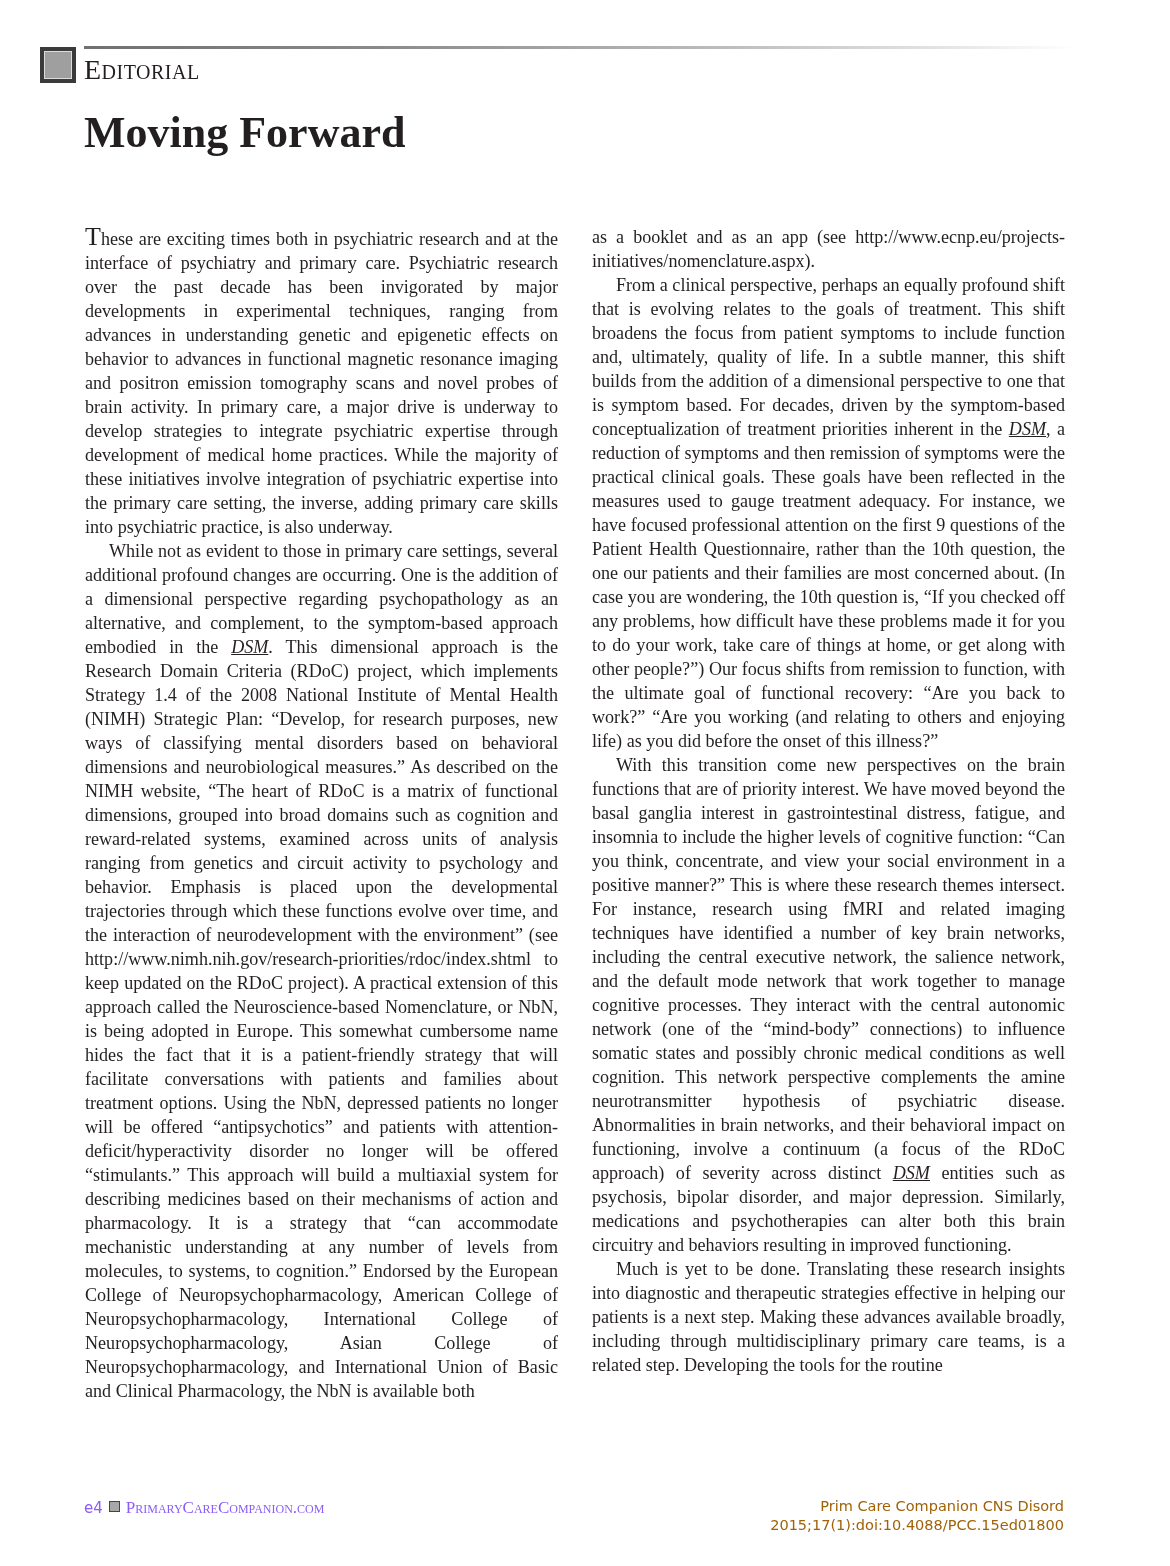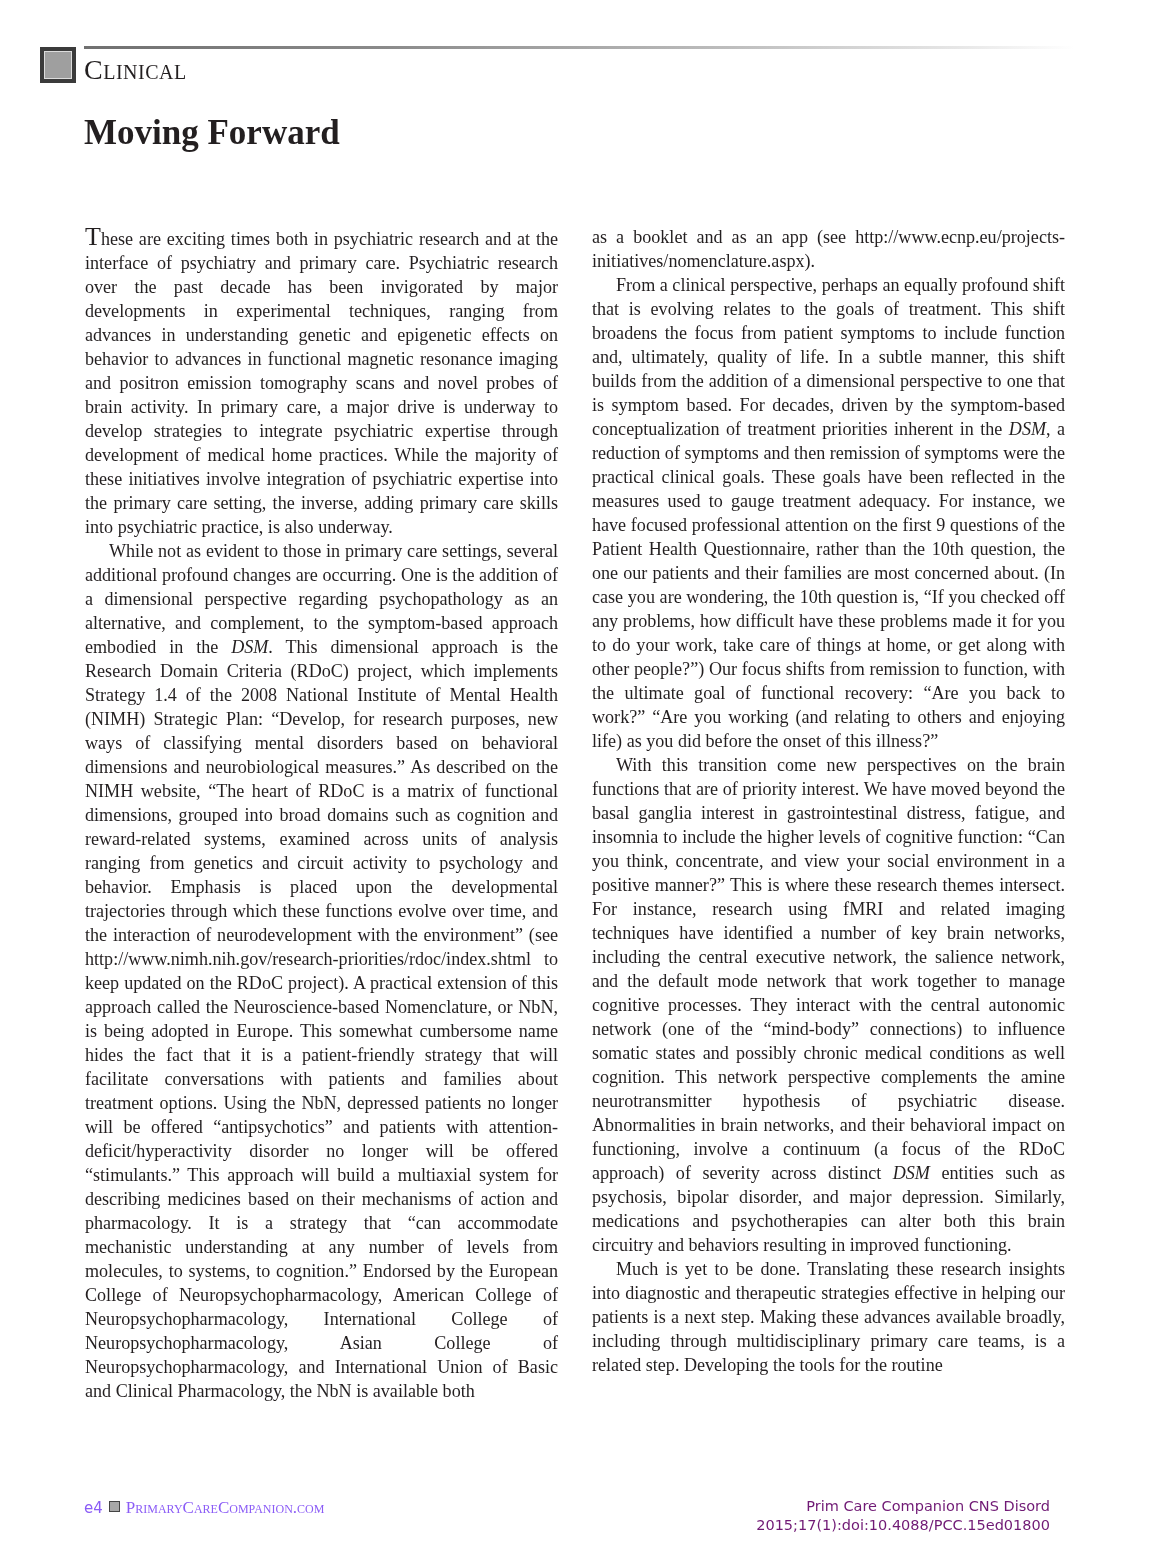--- a/index.html
+++ b/index.html
@@ -17,21 +17,21 @@
     background: #9f9f9f; border: 1px solid #dcdcdc;
   }
   .section-label {
     position: absolute; left: 84px; top: 52px;
     font-family: "Liberation Serif", "DejaVu Serif", serif;
     font-size: 28px; font-variant: small-caps; letter-spacing: 0.5px; color: #231f20; line-height: 36px;
   }
   .title {
     position: absolute; left: 84px; top: 110px; margin: 0;
     font-family: "Liberation Serif", "DejaVu Serif", serif;
-    font-size: 35px; font-weight: bold; color: #231f20; line-height: 46px;
+    font-size: 44px; font-weight: bold; color: #231f20; line-height: 46px;
   }
   .col {
     position: absolute; top: 209px; width: 473px;
     font-family: "Liberation Serif", "DejaVu Serif", serif;
     font-size: 18.1px; line-height: 24px; color: #231f20;
     text-align: justify; hyphens: none; margin-top: 16px;
   }
   .col-left { left: 85px; }
   .col-right { left: 592px; }
   .col p { margin: 0; }
@@ -43,33 +43,33 @@
   }
   .footer-left .page-num { font-family: "DejaVu Sans", sans-serif; font-size: 15px; }
   .footer-left .mini-square {
     display: inline-block; width: 9px; height: 9px; border: 1.5px solid #444; background: #a8a8a8;
     margin: 0 6px 0 6px; vertical-align: 1px;
   }
   .footer-left .site {
     font-family: "Liberation Serif", "DejaVu Serif", serif; font-variant: small-caps; font-size: 17px;
   }
   .footer-right {
-    position: absolute; right: 120px; top: 1497px; text-align: right;
-    font-family: "DejaVu Sans", sans-serif; font-size: 14.5px; line-height: 19px; color: #701a75;
+    position: absolute; right: 106px; top: 1497px; text-align: right;
+    font-family: "DejaVu Sans", sans-serif; font-size: 14.5px; line-height: 19px; color: #a16207;
   }
-  em { font-style: italic; }
+  em { font-style: italic; text-decoration: underline; }
 </style>
 </head>
 <body>
 
 <div class="rule"></div>
 <div class="section-icon">
     <div class="inner"></div>
   </div>
-<div class="section-label">Clinical</div>
+<div class="section-label">Editorial</div>
 <h1 class="title">Moving Forward</h1>
 
 <div class="col col-left">
   <p class="dropcap-first">These are exciting times both in psychiatric research and at the interface of psychiatry and primary care. Psychiatric research over the past decade has been invigorated by major developments in experimental techniques, ranging from advances in understanding genetic and epigenetic effects on behavior to advances in functional magnetic resonance imaging and positron emission tomography scans and novel probes of brain activity. In primary care, a major drive is underway to develop strategies to integrate psychiatric expertise through development of medical home practices. While the majority of these initiatives involve integration of psychiatric expertise into the primary care setting, the inverse, adding primary care skills into psychiatric practice, is also underway.</p>
   <p class="indent"><span>While not as evident to those in primary care settings, several additional profound changes are occurring. One is the addition of a dimensional perspective regarding psychopathology as an alternative, and complement, to the symptom-based approach embodied in the </span><em>DSM</em><span>. This dimensional approach is the Research Domain Criteria (RDoC) project, which implements Strategy 1.4 of the 2008 National Institute of Mental Health (NIMH) Strategic Plan: “Develop, for research purposes, new ways of classifying mental disorders based on behavioral dimensions and neurobiological measures.” As described on the NIMH website, “The heart of RDoC is a matrix of functional dimensions, grouped into broad domains such as cognition and reward-related systems, examined across units of analysis ranging from genetics and circuit activity to psychology and behavior. Emphasis is placed upon the developmental trajectories through which these functions evolve over time, and the interaction of neurodevelopment with the environment” (see http://www.nimh.nih.gov/research-priorities/rdoc/index.shtml to keep updated on the RDoC project). A practical extension of this approach called the Neuroscience-based Nomenclature, or NbN, is being adopted in Europe. This somewhat cumbersome name hides the fact that it is a patient-friendly strategy that will facilitate conversations with patients and families about treatment options. Using the NbN, depressed patients no longer will be offered “antipsychotics” and patients with attention-deficit/hyperactivity disorder no longer will be offered “stimulants.” This approach will build a multiaxial system for describing medicines based on their mechanisms of action and pharmacology. It is a strategy that “can accommodate mechanistic understanding at any number of levels from molecules, to systems, to cognition.” Endorsed by the European College of Neuropsychopharmacology, American College of Neuropsychopharmacology, International College of Neuropsychopharmacology, Asian College of Neuropsychopharmacology, and International Union of Basic and Clinical Pharmacology, the NbN is available both</span></p>
 </div>
 
 <div class="col col-right">
   <p>as a booklet and as an app (see http://www.ecnp.eu/projects-initiatives/nomenclature.aspx).</p>
   <p class="indent"><span>From a clinical perspective, perhaps an equally profound shift that is evolving relates to the goals of treatment. This shift broadens the focus from patient symptoms to include function and, ultimately, quality of life. In a subtle manner, this shift builds from the addition of a dimensional perspective to one that is symptom based. For decades, driven by the symptom-based conceptualization of treatment priorities inherent in the </span><em>DSM</em><span>, a reduction of symptoms and then remission of symptoms were the practical clinical goals. These goals have been reflected in the measures used to gauge treatment adequacy. For instance, we have focused professional attention on the first 9 questions of the Patient Health Questionnaire, rather than the 10th question, the one our patients and their families are most concerned about. (In case you are wondering, the 10th question is, “If you checked off any problems, how difficult have these problems made it for you to do your work, take care of things at home, or get along with other people?”) Our focus shifts from remission to function, with the ultimate goal of functional recovery: “Are you back to work?” “Are you working (and relating to others and enjoying life) as you did before the onset of this illness?”</span></p>

